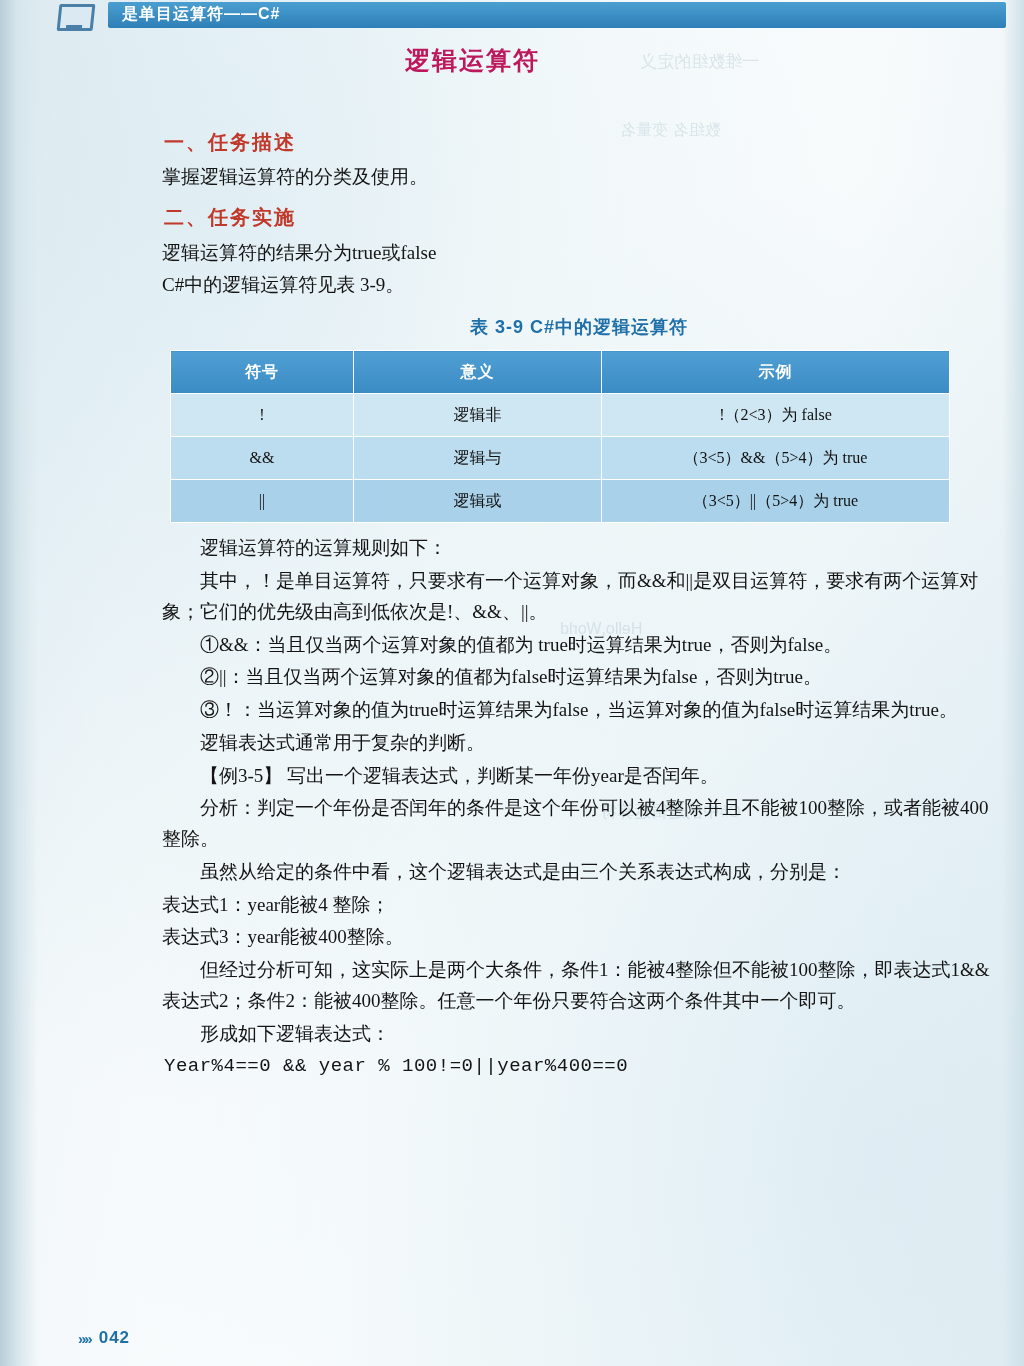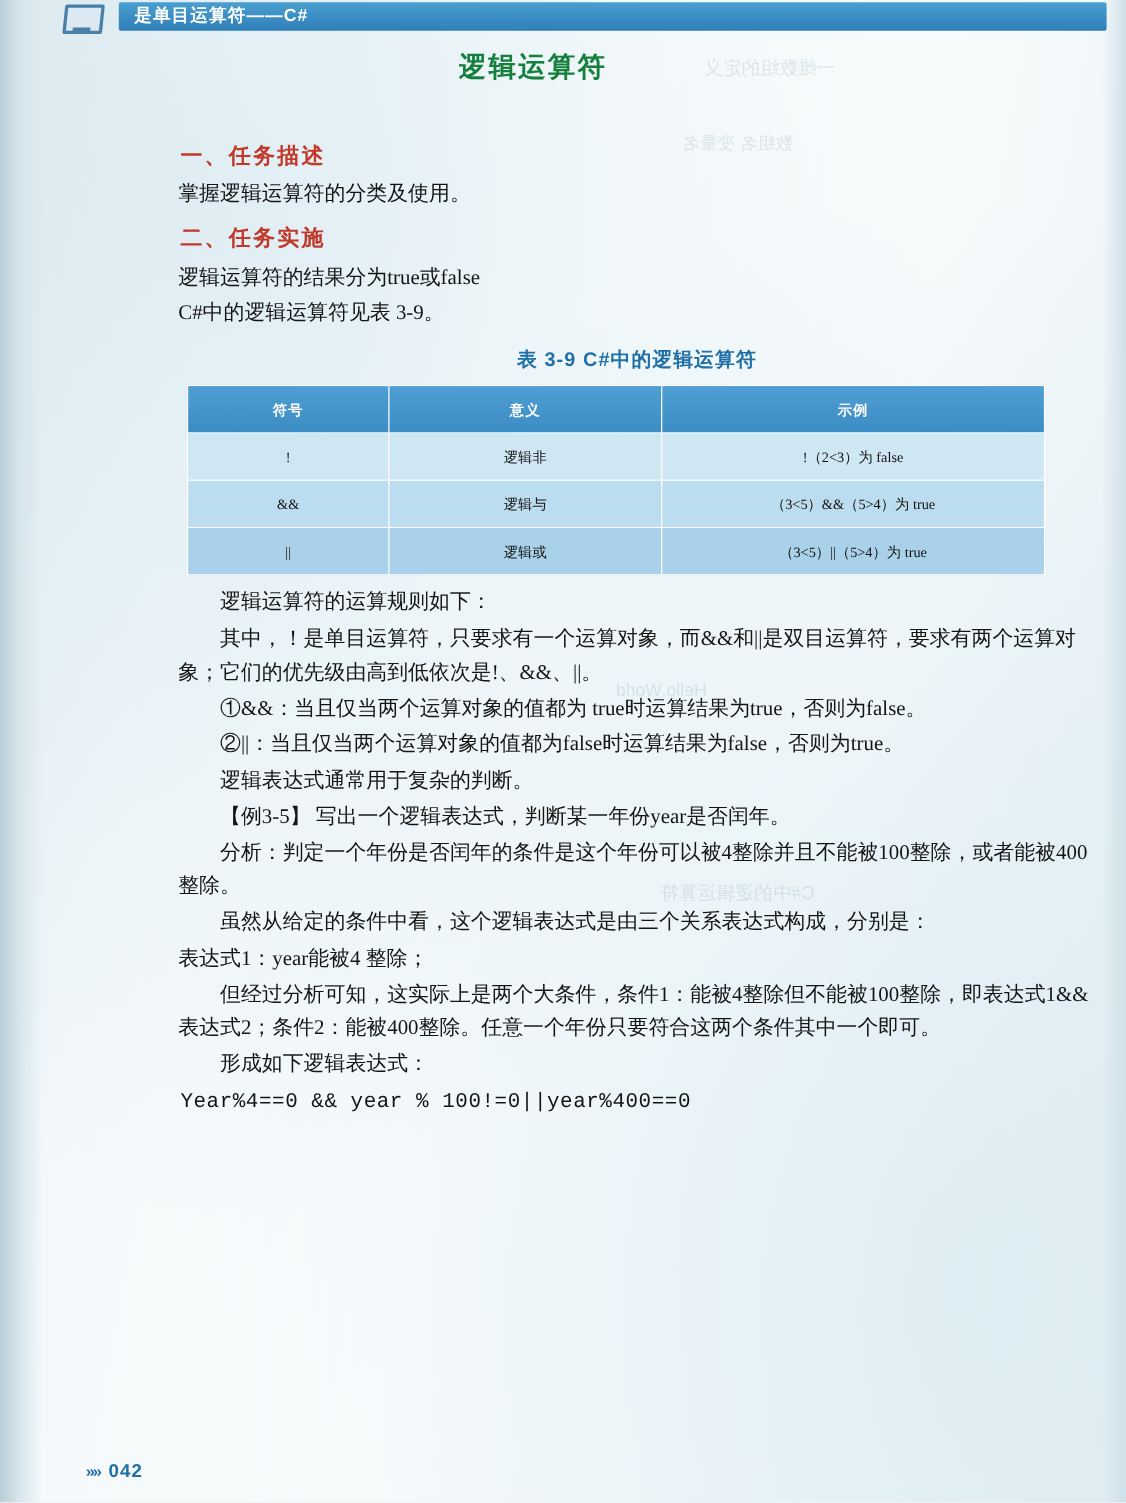--- a/index.html
+++ b/index.html
@@ -127,22 +127,22 @@
     content: "";
     position: absolute;
     left: 7px;
     top: -5px;
     width: 8px;
     height: 12px;
     background: #f3e2cf;
     border-radius: 4px;
   }
   .task-name {
-    margin-left: 32px;
-    color: #15803d;
+    margin-left: 20px;
+    color: #be185d;
     font-family: "Liberation Sans", sans-serif;
     font-weight: bold;
     font-size: 25px;
     letter-spacing: 2px;
   }
 
   
   .content {
     position: absolute;
     left: 160px;
@@ -177,21 +177,21 @@
     font-family: "Liberation Sans", sans-serif;
     font-weight: bold;
     font-size: 18px;
     margin: 12px 0 8px 0;
     letter-spacing: 1px;
   }
   table.logic {
     border-collapse: collapse;
     width: 780px;
     margin: 0 0 10px 10px;
-    font-size: 13px;
+    font-size: 16px;
   }
   table.logic th {
     background: linear-gradient(180deg, #4f9fd4 0%, #3b8cc4 100%);
     color: #fff;
     font-family: "Liberation Sans", sans-serif;
     font-weight: bold;
     height: 40px;
     border: 1px solid #ffffff;
     letter-spacing: 1px;
   }
@@ -305,25 +305,27 @@
         <td class="col-mean">逻辑或</td>
         <td>（3&lt;5）||（5&gt;4）为 true</td>
       </tr>
     </tbody>
   </table>
 
   <div class="para indent">逻辑运算符的运算规则如下：</div>
   <div class="para indent">其中，！是单目运算符，只要求有一个运算对象，而&amp;&amp;和||是双目运算符，要求有两个运算对象；它们的优先级由高到低依次是!、&amp;&amp;、||。</div>
   <div class="para indent">①&amp;&amp;：当且仅当两个运算对象的值都为 true时运算结果为true，否则为false。</div>
   <div class="para indent">②||：当且仅当两个运算对象的值都为false时运算结果为false，否则为true。</div>
+  <div class="para indent">③！：当运算对象的值为true时运算结果为false，当运算对象的值为false时运算结果为true。</div>
   <div class="para indent">逻辑表达式通常用于复杂的判断。</div>
   <div class="para indent">【例3-5】 写出一个逻辑表达式，判断某一年份year是否闰年。</div>
   <div class="para indent">分析：判定一个年份是否闰年的条件是这个年份可以被4整除并且不能被100整除，或者能被400整除。</div>
   <div class="para indent">虽然从给定的条件中看，这个逻辑表达式是由三个关系表达式构成，分别是：</div>
   <div class="hang">表达式1：year能被4 整除；</div>
+  <div class="hang">表达式3：year能被400整除。</div>
   <div class="para indent">但经过分析可知，这实际上是两个大条件，条件1：能被4整除但不能被100整除，即表达式1&amp;&amp;表达式2；条件2：能被400整除。任意一个年份只要符合这两个条件其中一个即可。</div>
   <div class="para indent">形成如下逻辑表达式：</div>
   <div class="code-line">Year%4==0 &amp;&amp; year % 100!=0||year%400==0</div>
 
 </main>
 
 <footer class="footer">
   <span class="arrows">»»</span>
   <span class="pagenum">042</span>
 </footer>

